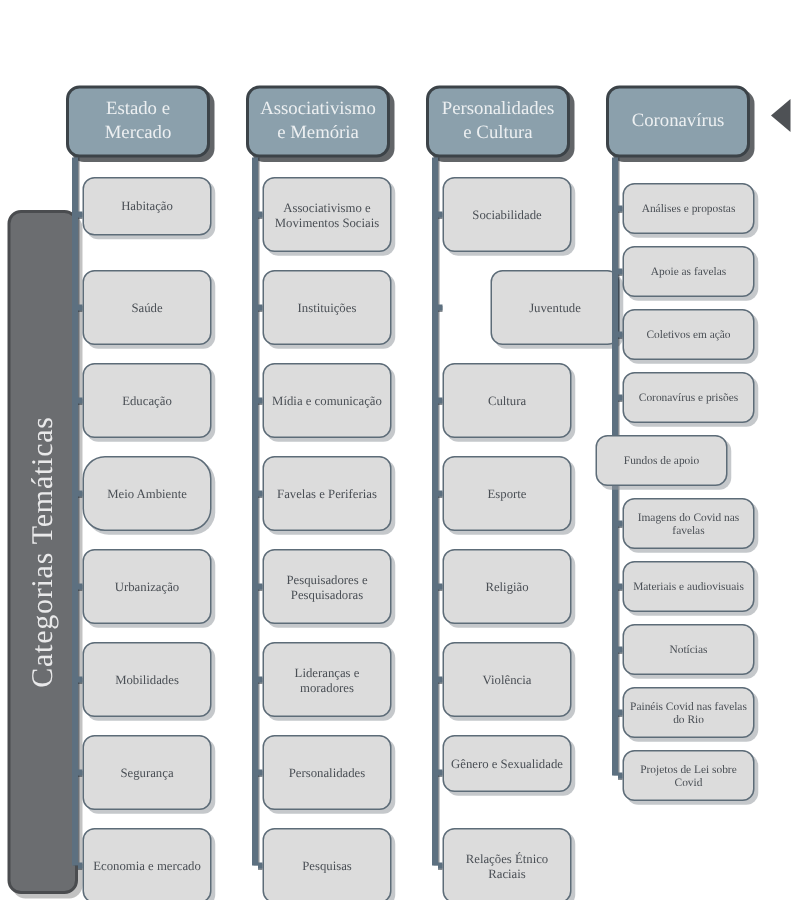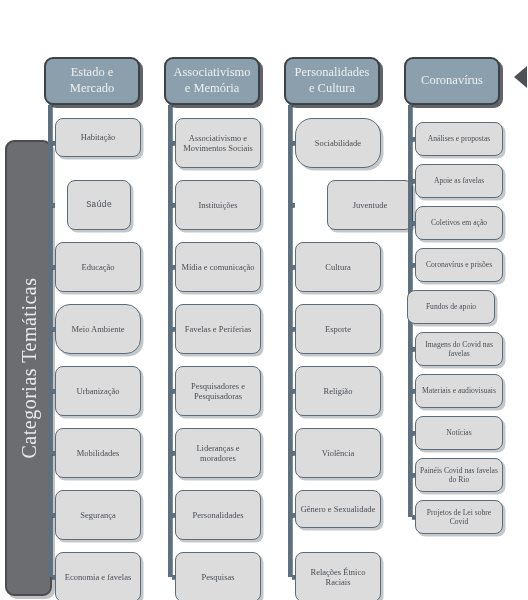--- a/index.html
+++ b/index.html
@@ -122,21 +122,21 @@
       <div class="column">
         <div class="col-head" style="left: 44px; width: 96px;">
           <span>Estado e Mercado</span>
         </div>
         <div class="trunk" style="left: 48px; top: 105px; height: 472px;"></div>
         <div class="stub" style="left: 52px; top: 141px; width: 3px;"></div>
         <div class="leaf big" style="left: 55px; top: 118px; width: 86px; height: 39px;">
           <span>Habitação</span>
         </div>
         <div class="stub" style="left: 52px; top: 203px; width: 3px;"></div>
-        <div class="leaf big" style="left: 67px; top: 180px; width: 64px; height: 50px; font-family: Liberation Mono, monospace;">
+        <div class="leaf big" style="left: 55px; top: 180px; width: 86px; height: 50px;">
           <span>Saúde</span>
         </div>
         <div class="stub" style="left: 52px; top: 265px; width: 3px;"></div>
         <div class="leaf big" style="left: 55px; top: 242px; width: 86px; height: 50px;">
           <span>Educação</span>
         </div>
         <div class="stub" style="left: 52px; top: 327px; width: 3px;"></div>
         <div class="leaf big" style="left: 55px; top: 304px; width: 86px; height: 50px; border-radius: 15px;">
           <span>Meio Ambiente</span>
         </div>
@@ -147,21 +147,21 @@
         <div class="stub" style="left: 52px; top: 451px; width: 3px;"></div>
         <div class="leaf big" style="left: 55px; top: 428px; width: 86px; height: 50px;">
           <span>Mobilidades</span>
         </div>
         <div class="stub" style="left: 52px; top: 513px; width: 3px;"></div>
         <div class="leaf big" style="left: 55px; top: 490px; width: 86px; height: 50px;">
           <span>Segurança</span>
         </div>
         <div class="stub" style="left: 52px; top: 575px; width: 3px;"></div>
         <div class="leaf big" style="left: 55px; top: 552px; width: 86px; height: 50px;">
-          <span>Economia e favelas</span>
+          <span>Economia e mercado</span>
         </div>
       </div>
       <div class="column">
         <div class="col-head" style="left: 164px; width: 96px;">
           <span>Associativismo e Memória</span>
         </div>
         <div class="trunk" style="left: 168px; top: 105px; height: 472px;"></div>
         <div class="stub" style="left: 172px; top: 141px; width: 3px;"></div>
         <div class="leaf big" style="left: 175px; top: 118px; width: 86px; height: 50px;">
           <span>Associativismo e Movimentos Sociais</span>
@@ -194,21 +194,21 @@
         <div class="leaf big" style="left: 175px; top: 552px; width: 86px; height: 50px;">
           <span>Pesquisas</span>
         </div>
       </div>
       <div class="column">
         <div class="col-head" style="left: 284px; width: 96px;">
           <span>Personalidades e Cultura</span>
         </div>
         <div class="trunk" style="left: 288px; top: 105px; height: 472px;"></div>
         <div class="stub" style="left: 292px; top: 141px; width: 3px;"></div>
-        <div class="leaf big" style="left: 295px; top: 118px; width: 86px; height: 50px; border-radius: 17px;">
+        <div class="leaf big" style="left: 295px; top: 118px; width: 86px; height: 50px;">
           <span>Sociabilidade</span>
         </div>
         <div class="stub" style="left: 292px; top: 203px; width: 3px;"></div>
         <div class="leaf big" style="left: 295px; top: 180px; width: 86px; height: 50px; margin-left: 32px;">
           <span>Juventude</span>
         </div>
         <div class="stub" style="left: 292px; top: 265px; width: 3px;"></div>
         <div class="leaf big" style="left: 295px; top: 242px; width: 86px; height: 50px;">
           <span>Cultura</span>
         </div>
@@ -248,21 +248,21 @@
         </div>
         <div class="stub" style="left: 412px; top: 221px; width: 3px;"></div>
         <div class="leaf small" style="left: 415px; top: 206px; width: 88px; height: 34px;">
           <span>Coletivos em ação</span>
         </div>
         <div class="stub" style="left: 412px; top: 263px; width: 3px;"></div>
         <div class="leaf small" style="left: 415px; top: 248px; width: 88px; height: 34px;">
           <span>Coronavírus e prisões</span>
         </div>
         <div class="stub" style="left: 412px; top: 305px; width: 3px;"></div>
-        <div class="leaf small" style="left: 407px; top: 290px; width: 88px; height: 34px; text-align: right;">
+        <div class="leaf small" style="left: 397px; top: 290px; width: 88px; height: 34px; text-align: right;">
           <span>Fundos de apoio</span>
         </div>
         <div class="stub" style="left: 412px; top: 347px; width: 3px;"></div>
         <div class="leaf small" style="left: 415px; top: 332px; width: 88px; height: 34px;">
           <span>Imagens do Covid nas favelas</span>
         </div>
         <div class="stub" style="left: 412px; top: 389px; width: 3px;"></div>
         <div class="leaf small" style="left: 415px; top: 374px; width: 88px; height: 34px;">
           <span>Materiais e audiovisuais</span>
         </div>

